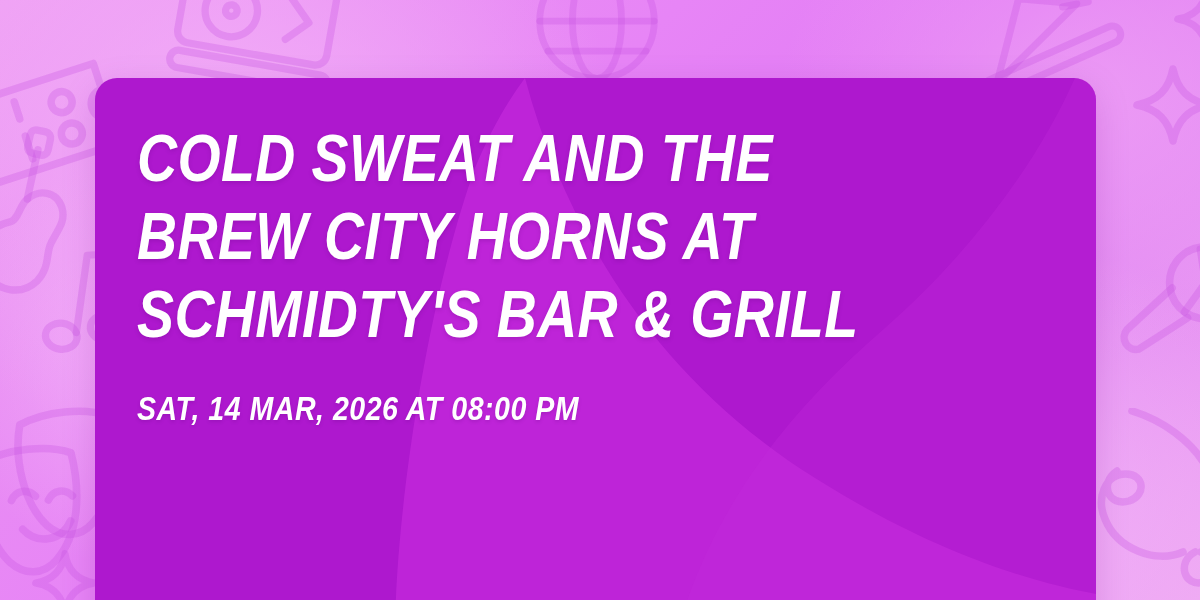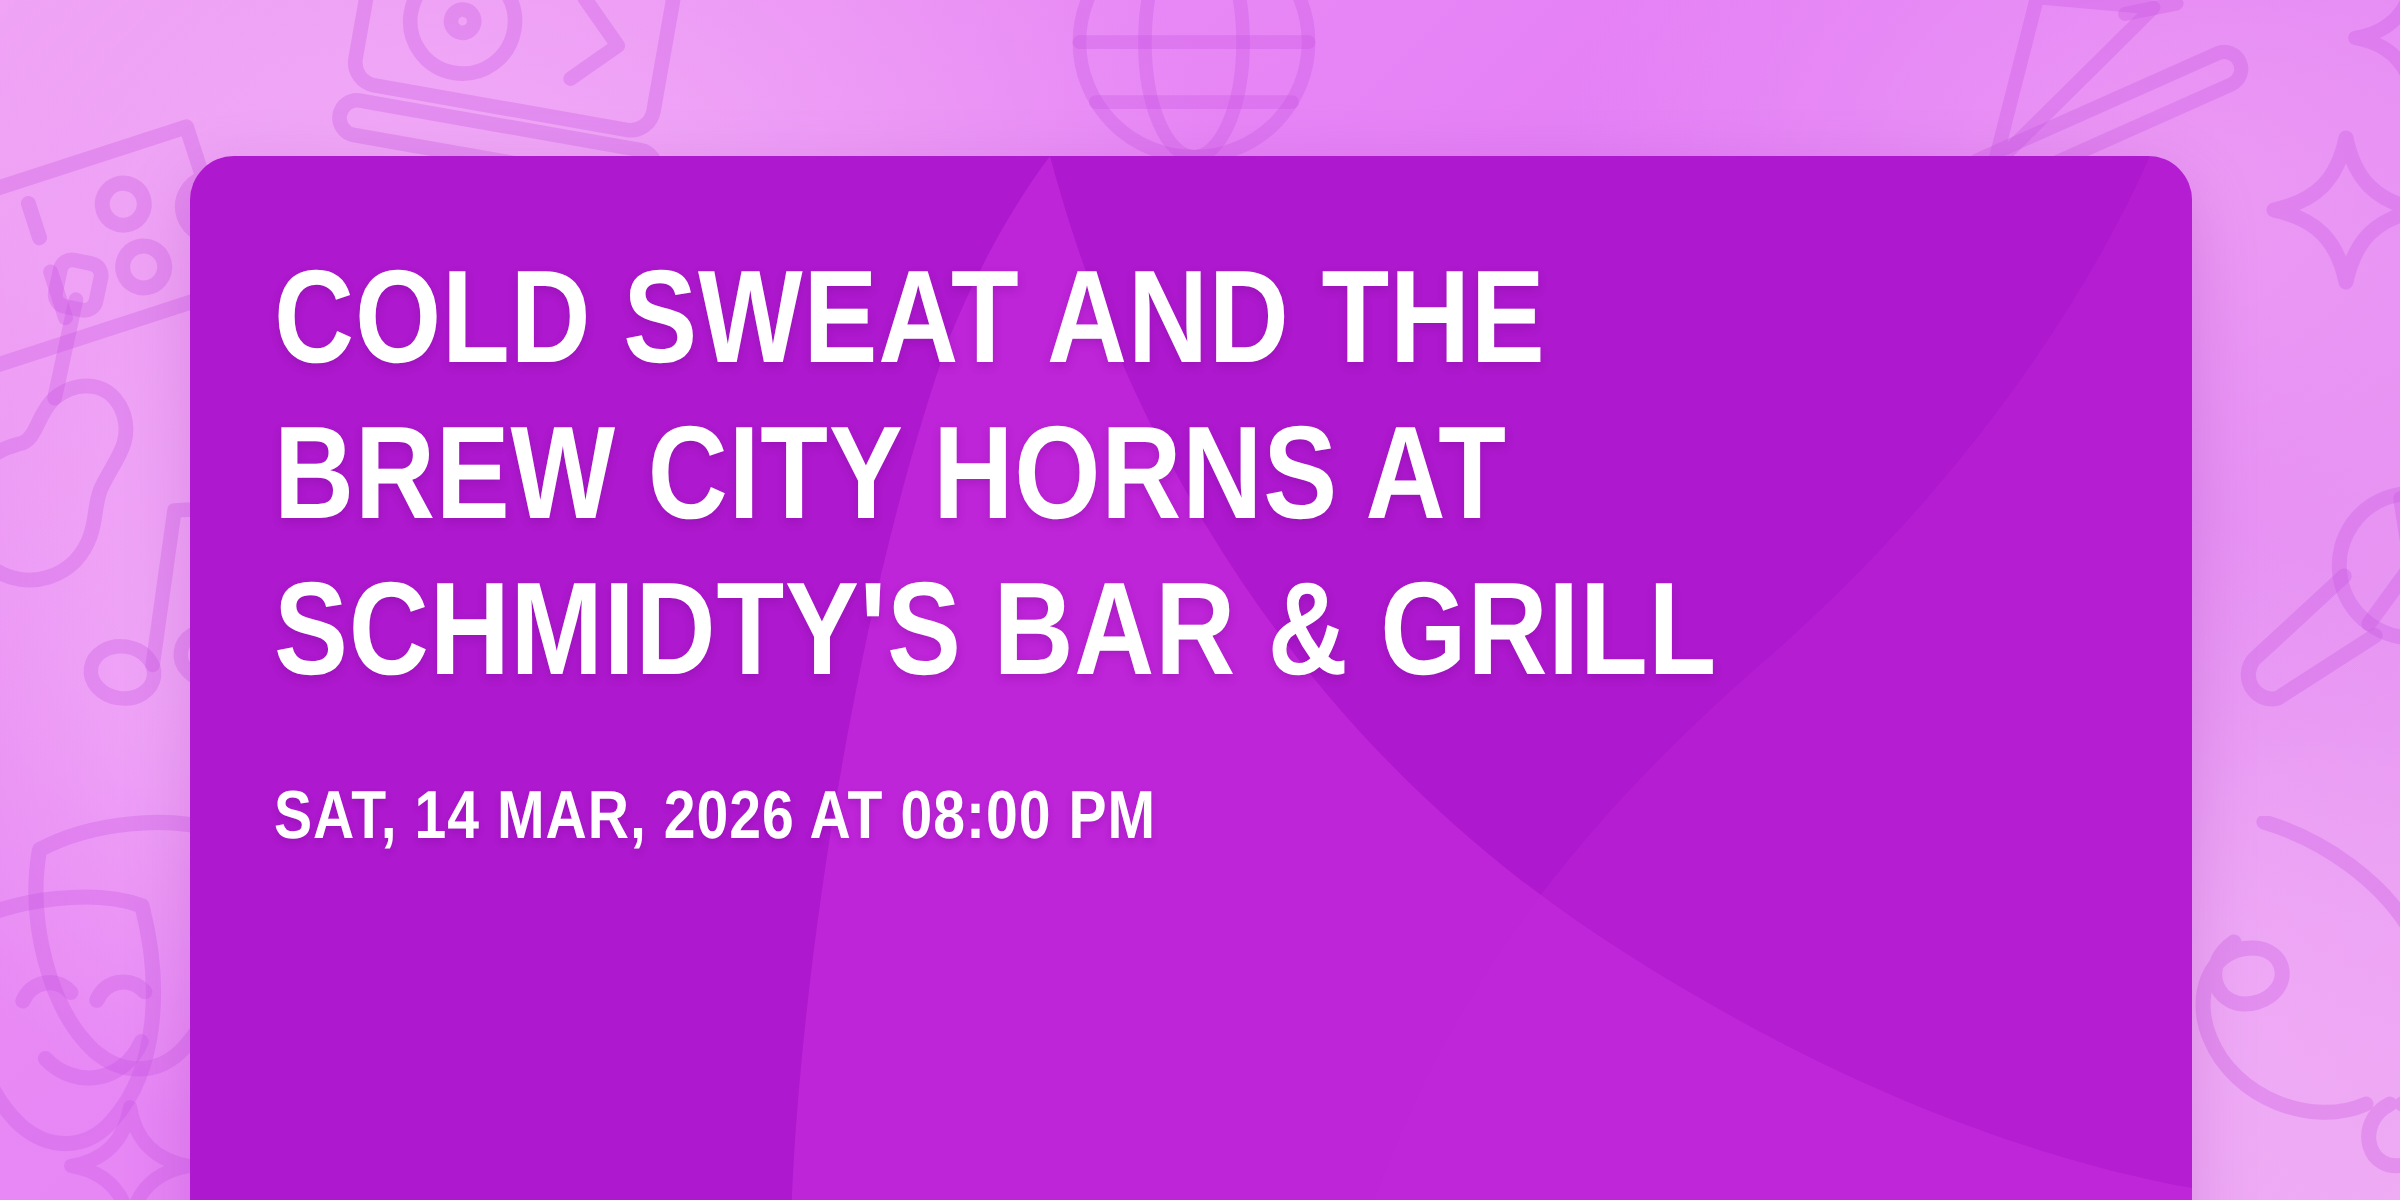--- a/index.html
+++ b/index.html
@@ -79,20 +79,21 @@
   }
   .card-blob {
     position: absolute;
     inset: 0;
     pointer-events: none;
   }
   .card-inner {
     position: relative;
     padding: 42px 58px 0 42px;
     z-index: 2;
+    font-style: italic;
   }
 
   .event-title {
     margin: 0;
     color: #ffffff;
     font-family: "Liberation Sans Narrow", "Liberation Sans", sans-serif;
     font-weight: 700;
     font-size: 66px;
     line-height: 1.18;
     letter-spacing: 0.5px;

